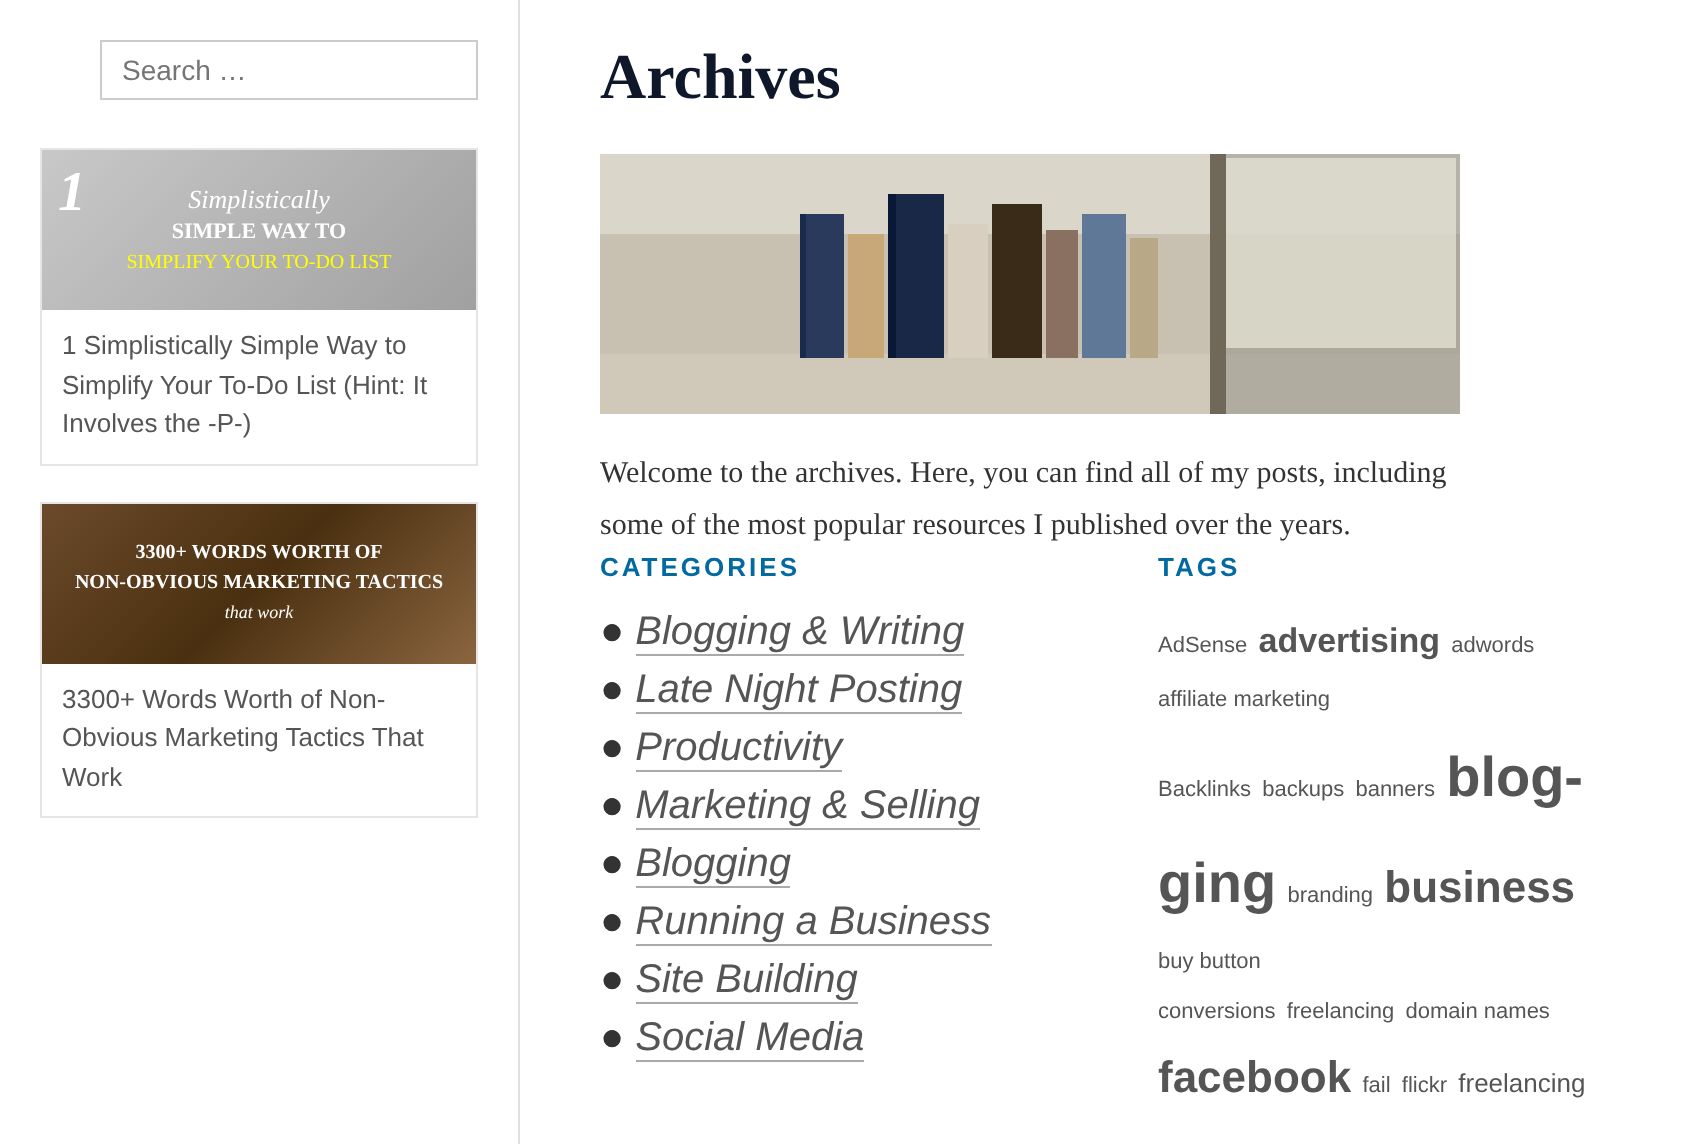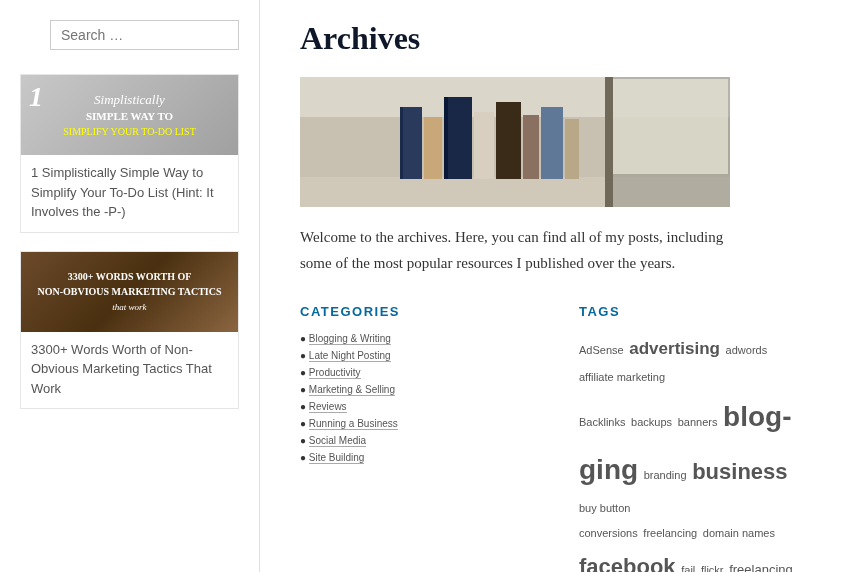--- a/index.html
+++ b/index.html
@@ -143,21 +143,20 @@
       align-items: flex-end;
       gap: 4px;
       padding-bottom: 0;
       height: 100%;
       justify-content: center;
     }
     .welcome-text {
       font-size: 15px;
       color: #333;
       line-height: 1.7;
-      margin-bottom: 28px;
       max-width: 430px;
     }
     .two-col {
       display: flex;
       gap: 50px;
     }
     .categories-section, .tags-section {
       flex: 1;
     }
     .section-heading {
@@ -168,22 +167,23 @@
       color: #0369a1;
       margin-bottom: 14px;
       font-family: Arial, sans-serif;
     }
     .categories-list {
       list-style: none;
       padding: 0;
     }
     .categories-list li {
       margin-bottom: 6px;
-      font-size: 10px;
-      font-family: Arial, sans-serif;
+      font-size: 20px;
+      font-family: Arial, sans-serif;
+      font-style: italic;
     }
     .categories-list li::before {
       content: '● ';
       color: #333;
     }
     .categories-list li a {
       color: #555;
       text-decoration: none;
       border-bottom: 1px solid #aaa;
     }
@@ -288,24 +288,24 @@
 
   <div class="two-col">
 
     <div class="categories-section">
       <div class="section-heading">CATEGORIES</div>
       <ul class="categories-list">
         <li><a href="#">Blogging &amp; Writing</a></li>
         <li><a href="#">Late Night Posting</a></li>
         <li><a href="#">Productivity</a></li>
         <li><a href="#">Marketing &amp; Selling</a></li>
-        <li><a href="#">Reviews</a></li>
+        <li><a href="#">Blogging</a></li>
         <li><a href="#">Running a Business</a></li>
+        <li><a href="#">Site Building</a></li>
         <li><a href="#">Social Media</a></li>
-        <li><a href="#">Site Building</a></li>
       </ul>
     </div>
 
     <div class="tags-section">
       <div class="section-heading">TAGS</div>
       <div class="tags-cloud">
         <a href="#" class="tag tag-sm">AdSense</a>
         <a href="#" class="tag tag-lg">advertising</a>
         <a href="#" class="tag tag-sm">adwords</a>
         <a href="#" class="tag tag-sm">affiliate marketing</a>

